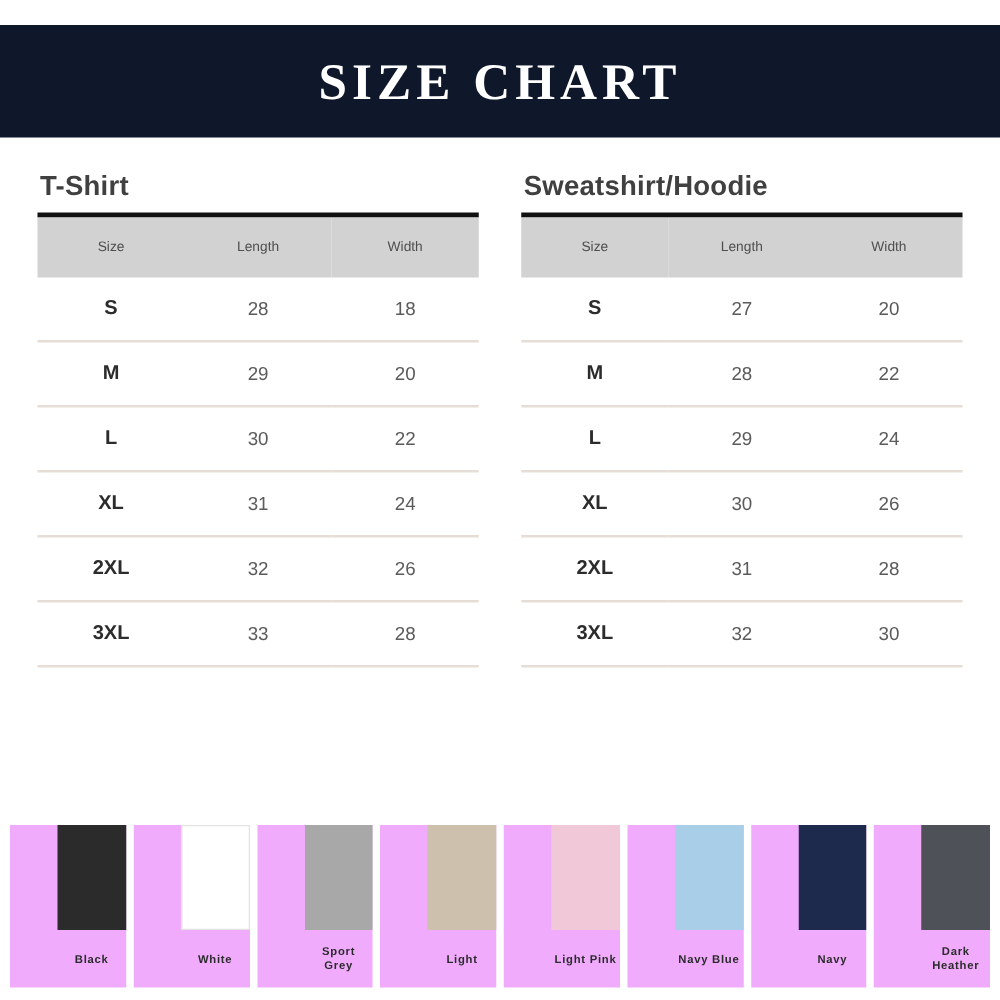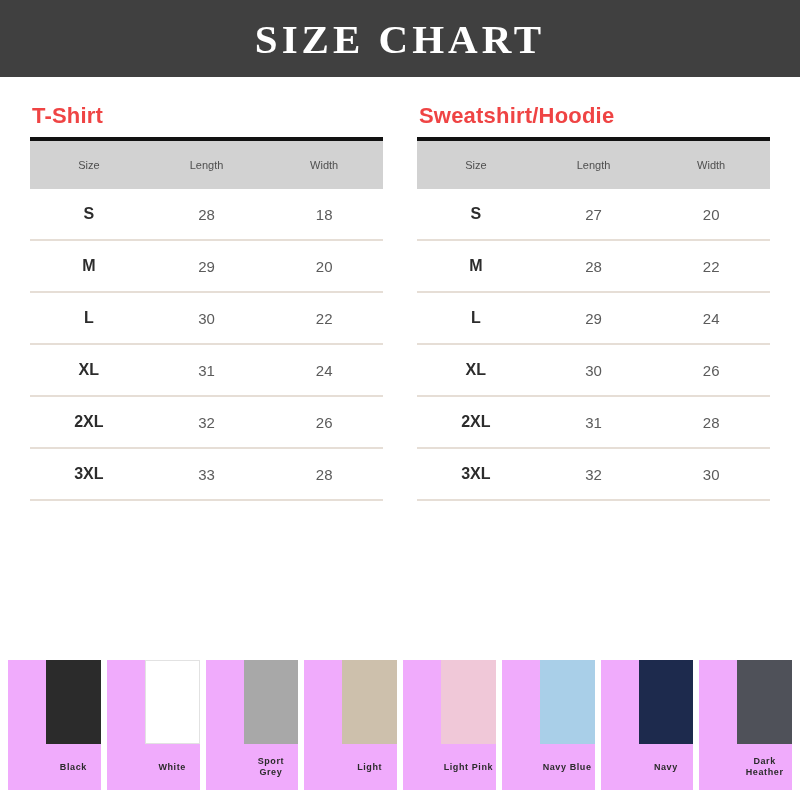--- a/index.html
+++ b/index.html
@@ -16,26 +16,27 @@
   .page {
     position: relative;
     width: 800px;
     height: 800px;
     background: #ffffff;
     display: flex;
     flex-direction: column;
   }
   
   .header {
-    height: 77px;
-    background: #404040;
+    height: 90px;
+    background: #0f172a;
     display: flex;
     align-items: center;
     justify-content: center;
     flex: 0 0 auto;
+    margin-top: 20px;
   }
   .header-title {
     font-family: "Liberation Serif", serif;
     color: #ffffff;
     font-size: 41px;
     letter-spacing: 4px;
     font-weight: 700;
     text-transform: uppercase;
   }
   
@@ -48,21 +49,21 @@
   }
   .table-block {
     flex: 1 1 0;
     display: flex;
     flex-direction: column;
     min-width: 0;
   }
   .table-title {
     font-size: 22px;
     font-weight: 700;
-    color: #ef4444;
+    color: #404040;
     letter-spacing: 0.2px;
     margin: 0 0 8px 2px;
   }
   .table-rule {
     height: 4px;
     background: #111111;
     width: 100%;
   }
   table {
     width: 100%;

